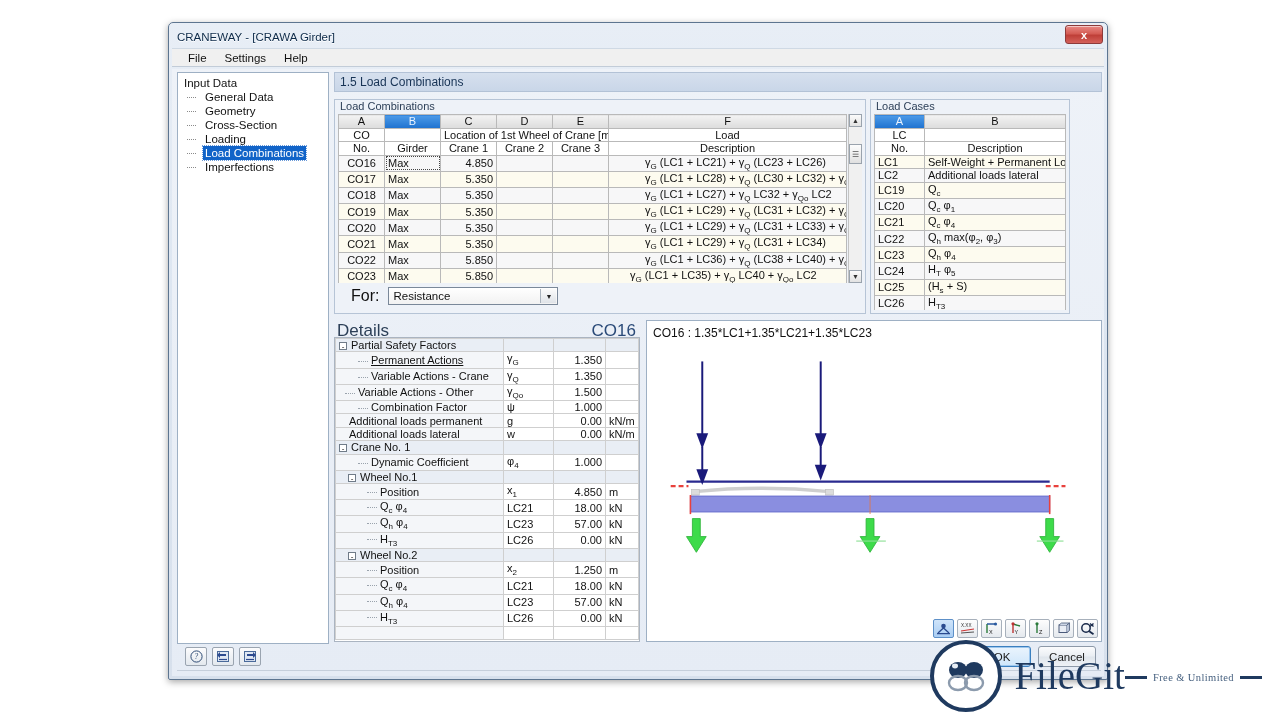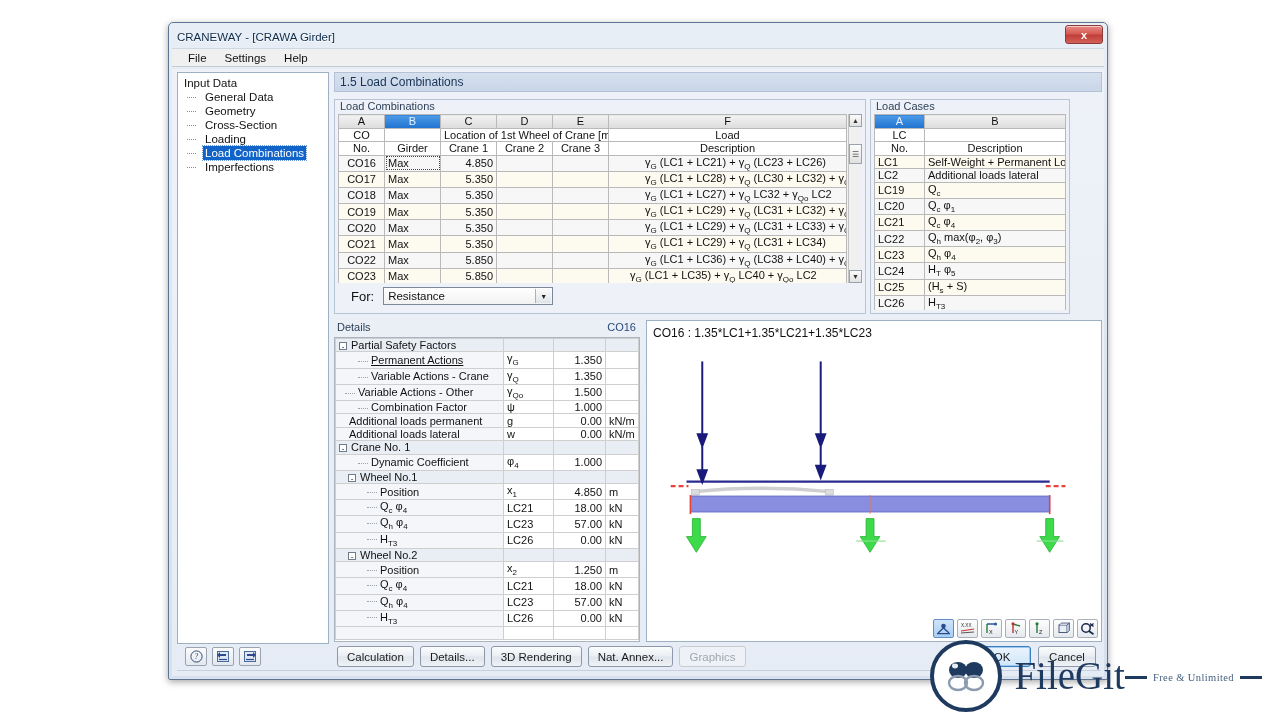--- a/index.html
+++ b/index.html
@@ -142,39 +142,39 @@
   .vs-thumb {
     position:absolute; left:0; width:13px; height:20px; top:30px;
     background: linear-gradient(180deg,#fdfdfd,#e0e0e0);
     border:1px solid #9aa3ad; cursor:pointer;
     display:flex;align-items:center;justify-content:center;
     font-size:8px; color:#555;
   }
 
   
   .for-row { position:absolute; left:8px; bottom:8px; display:flex; align-items:center; gap:9px; }
-  .for-lbl { font-size:13px; color:#111;padding-left:8px; }
+  .for-lbl { font-size:16px; color:#111;padding-left:8px; }
   .combo {
     width:170px; height:18px; background:linear-gradient(180deg,#fff,#f2f2f2);
     border:1px solid #7a8899; display:flex; align-items:center;
     font-size:11.5px; color:#111; padding-left:4px; position:relative;
     cursor:pointer;
   }
   .combo .arrow {
     position:absolute; right:1px; top:1px; bottom:1px; width:16px;
     background:linear-gradient(180deg,#fbfbfb,#dfe3e8);
     border-left:1px solid #aab3bd;
     display:flex;align-items:center;justify-content:center;
     font-size:7px; color:#222;
   }
 
   
   .details-hdr {
     display:flex; align-items:center; justify-content:space-between;
-    font-size:11px; color:#2c3f57; padding: 1px 4px 2px 3px;
+    font-size:17px; color:#2c3f57; padding: 1px 4px 2px 3px;
   }
   .details-hdr .co { color:#2a4a78; }
   .dtable { border-collapse:collapse; width:100%; table-layout:fixed; background:#fff; }
   .dtable td {
     border:1px solid #cfcfcf; font-size:11px; color:#111;
     height:13.4px; padding:0 3px; white-space:nowrap; overflow:hidden;
   }
   .d-group td { background:#e9eef5; }
   .d-name { background:#f4f6f9; }
   .d-sym  { background:#fff; }
@@ -753,27 +753,20 @@
           </div>
           <div class="sq-btn">
             <svg width="14" height="13" viewBox="0 0 14 13">
                 <rect x="1.5" y="1.5" width="11" height="10" fill="#dfe7f3" stroke="#4a6a9a" stroke-width="1"></rect>
                 <path d="M4 4 L10 4 L10 2 L13 5 L10 8 L10 6 L4 6 Z" fill="#2d4a8f"></path>
                 <path d="M3 9.5 L11 9.5" stroke="#2d4a8f" stroke-width="1.2"></path>
               </svg>
           </div>
         </div>
 
-        <div class="mid-btns">
-          <div class="wbtn">Calculation</div>
-          <div class="wbtn">Details...</div>
-          <div class="wbtn">3D Rendering</div>
-          <div class="wbtn">Nat. Annex...</div>
-          <div class="wbtn disabled" style="border:1px solid #c8ccd2; background:#eef1f5;">Graphics</div>
-        </div>
 
         <div class="right-btns">
           <div class="wbtn ok" style="min-width:58px">OK</div>
           <div class="wbtn" style="min-width:58px">Cancel</div>
         </div>
       </div>
 
     </div>
   </div>
 

